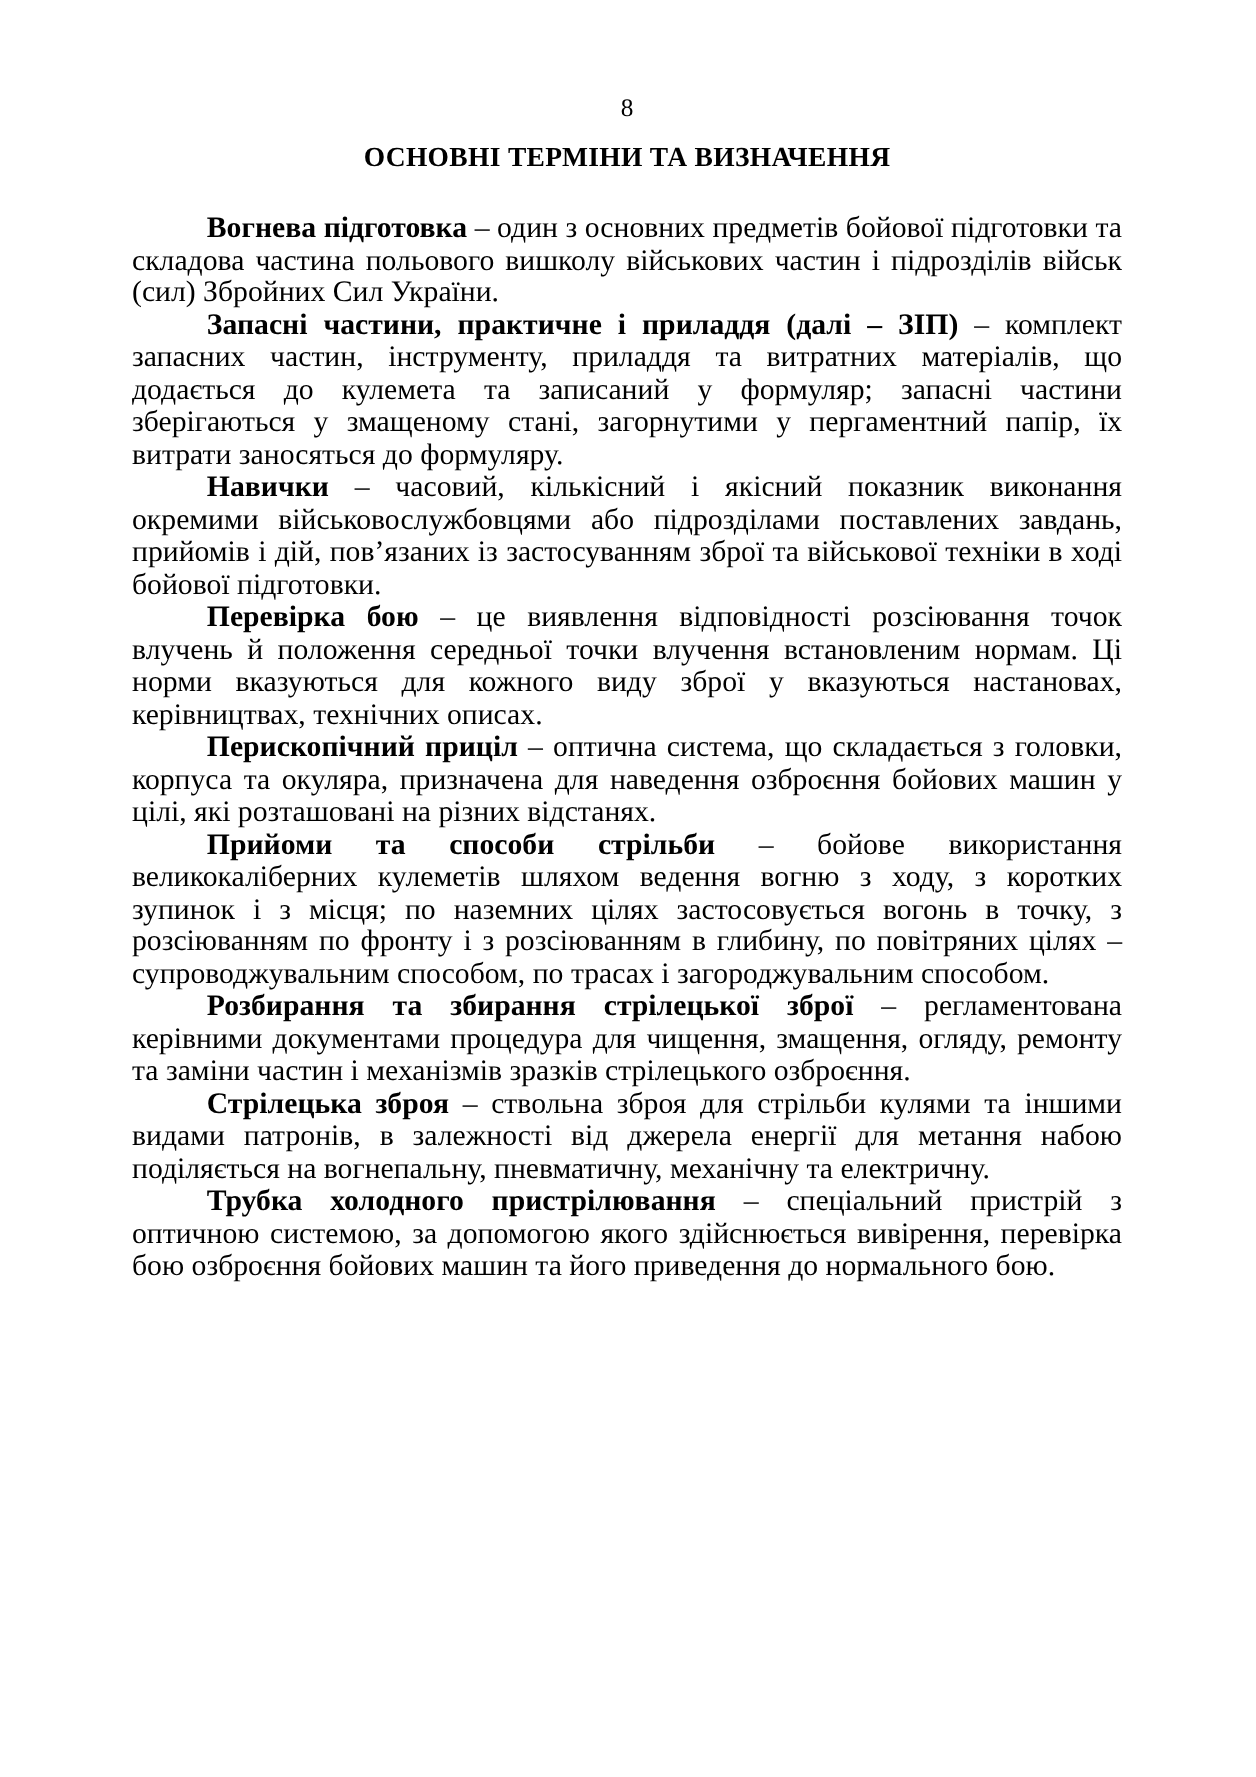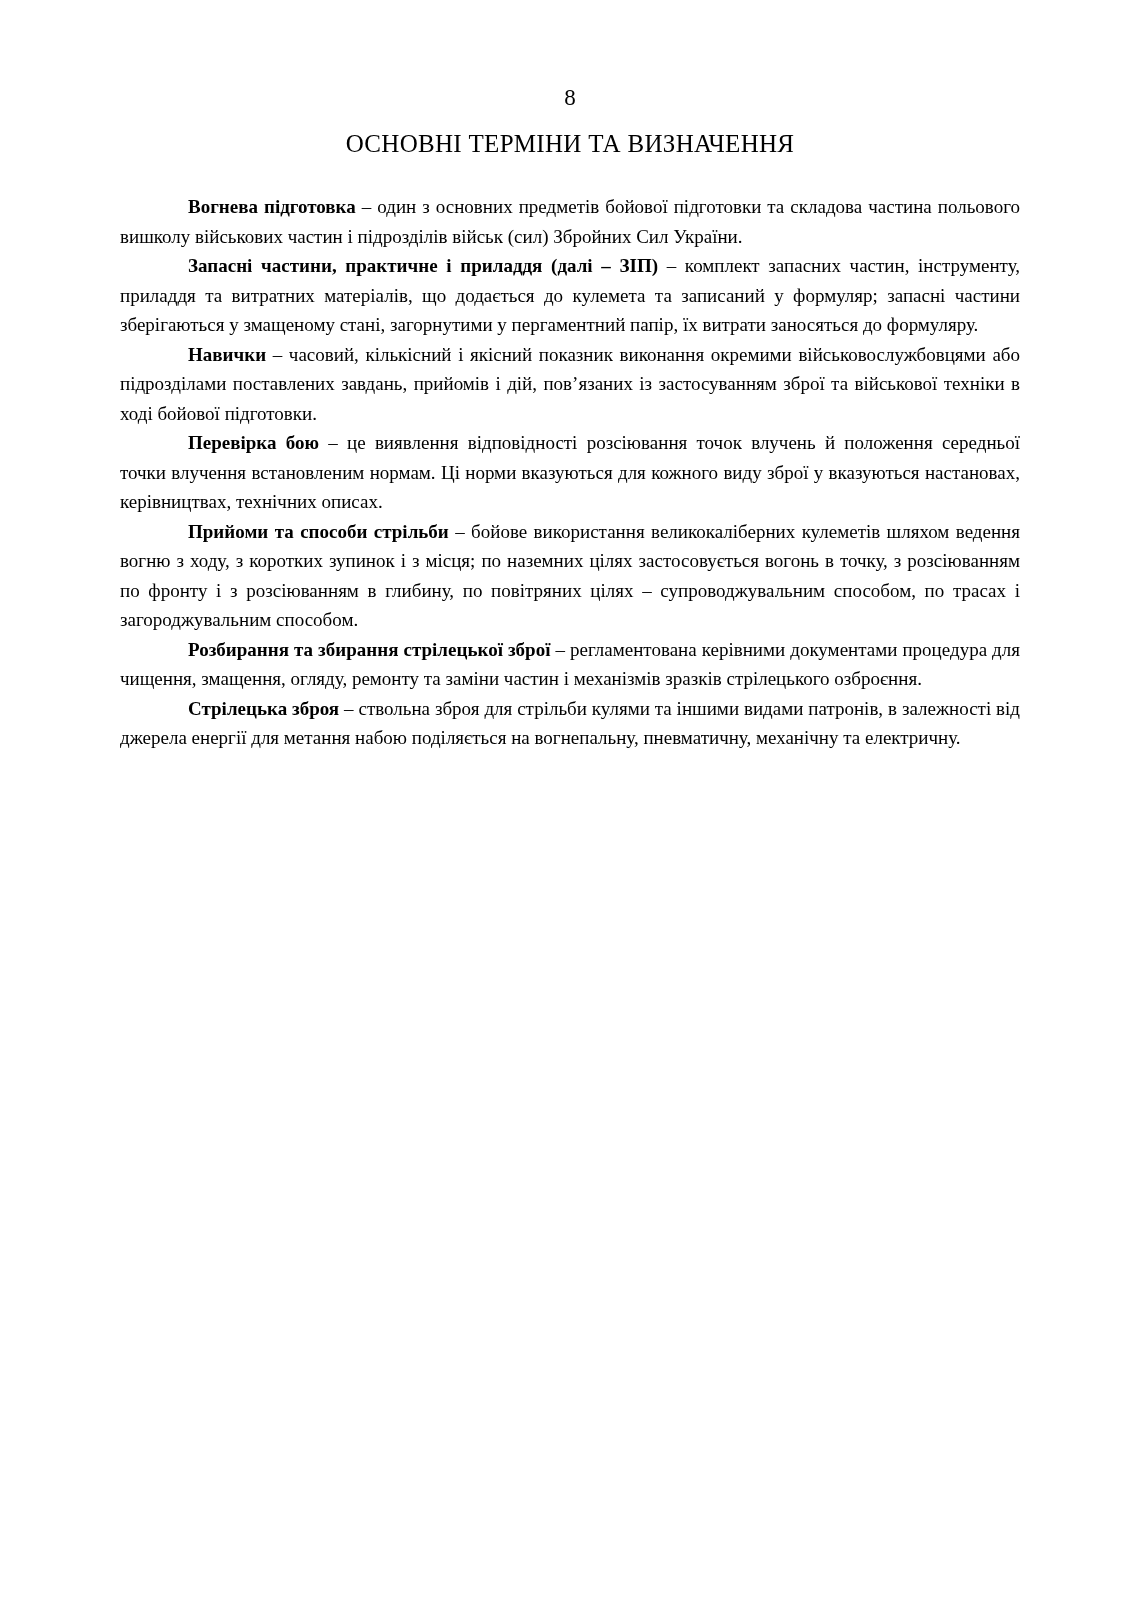--- a/index.html
+++ b/index.html
@@ -22,28 +22,28 @@
     background: #ffffff;
   }
   .page-number {
     text-align: center;
     font-size: 23px;
     line-height: 28px;
     margin: 0 0 17px 0;
   }
   .doc-title {
     text-align: center;
-    font-weight: normal;
+    font-weight: bold;
     font-size: 25px;
     line-height: 30px;
     margin: 0 0 33px 0;
     letter-spacing: 0.3px;
   }
   .definitions {
-    font-size: 19px;
+    font-size: 27px;
     line-height: 29.5px;
   }
   .definitions p.def {
     margin: 0;
     padding: 0;
     text-align: justify;
     text-indent: 68px;
   }
   .definitions p.def b {
     font-weight: bold;
@@ -55,17 +55,19 @@
 <div class="page">
   <div class="page-number">8</div>
 
   <h1 class="doc-title">ОСНОВНІ ТЕРМІНИ ТА ВИЗНАЧЕННЯ</h1>
 
   <div class="definitions">
       <p class="def"><b>Вогнева підготовка</b><span> – один з основних предметів бойової підготовки та складова частина польового вишколу військових частин і підрозділів військ (сил) Збройних Сил України.</span></p>
       <p class="def"><b>Запасні частини, практичне і приладдя (далі – ЗІП)</b><span> – комплект запасних частин, інструменту, приладдя та витратних матеріалів, що додається до кулемета та записаний у формуляр; запасні частини зберігаються у змащеному стані, загорнутими у пергаментний папір, їх витрати заносяться до формуляру.</span></p>
       <p class="def"><b>Навички</b><span> – часовий, кількісний і якісний показник виконання окремими військовослужбовцями або підрозділами поставлених завдань, прийомів і дій, пов’язаних із застосуванням зброї та військової техніки в ході бойової підготовки.</span></p>
       <p class="def"><b>Перевірка бою</b><span> – це виявлення відповідності розсіювання точок влучень й положення середньої точки влучення встановленим нормам. Ці норми вказуються для кожного виду зброї у вказуються настановах, керівництвах, технічних описах.</span></p>
+      <p class="def"><b>Перископічний приціл</b><span> – оптична система, що складається з головки, корпуса та окуляра, призначена для наведення озброєння бойових машин у цілі, які розташовані на різних відстанях.</span></p>
       <p class="def"><b>Прийоми та способи стрільби</b><span> – бойове використання великокаліберних кулеметів шляхом ведення вогню з ходу, з коротких зупинок і з місця; по наземних цілях застосовується вогонь в точку, з розсіюванням по фронту і з розсіюванням в глибину, по повітряних цілях – супроводжувальним способом, по трасах і загороджувальним способом.</span></p>
       <p class="def"><b>Розбирання та збирання стрілецької зброї</b><span> – регламентована керівними документами процедура для чищення, змащення, огляду, ремонту та заміни частин і механізмів зразків стрілецького озброєння.</span></p>
       <p class="def"><b>Стрілецька зброя</b><span> – ствольна зброя для стрільби кулями та іншими видами патронів, в залежності від джерела енергії для метання набою поділяється на вогнепальну, пневматичну, механічну та електричну.</span></p>
+      <p class="def"><b>Трубка холодного пристрілювання</b><span> – спеціальний пристрій з оптичною системою, за допомогою якого здійснюється вивірення, перевірка бою озброєння бойових машин та його приведення до нормального бою.</span></p>
     </div>
 </div>
 
 </body></html>

